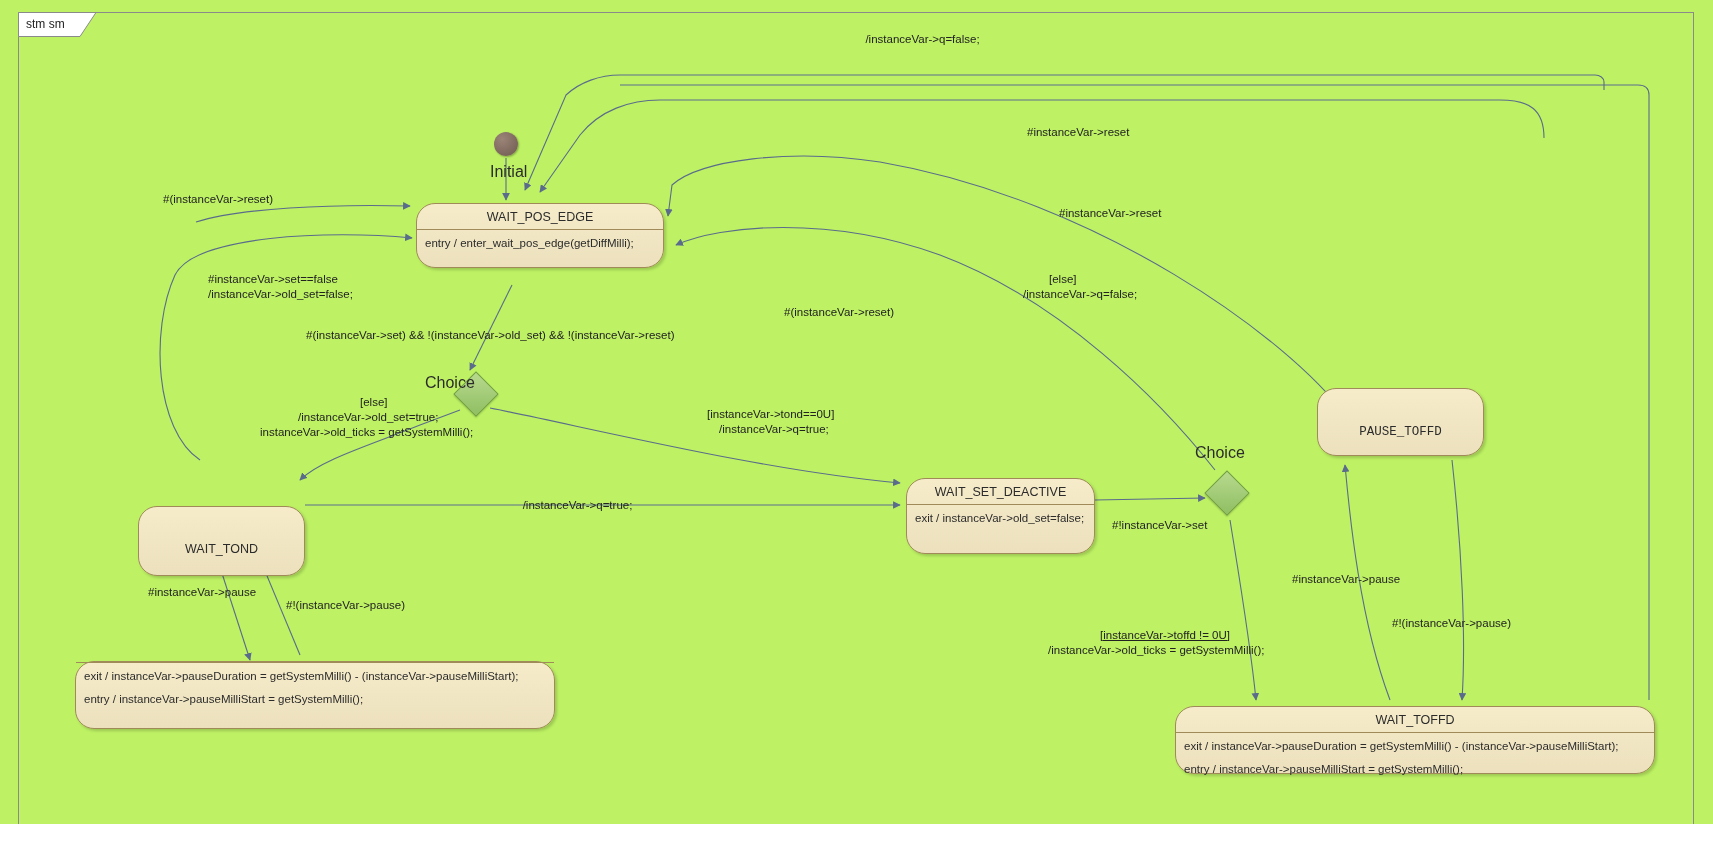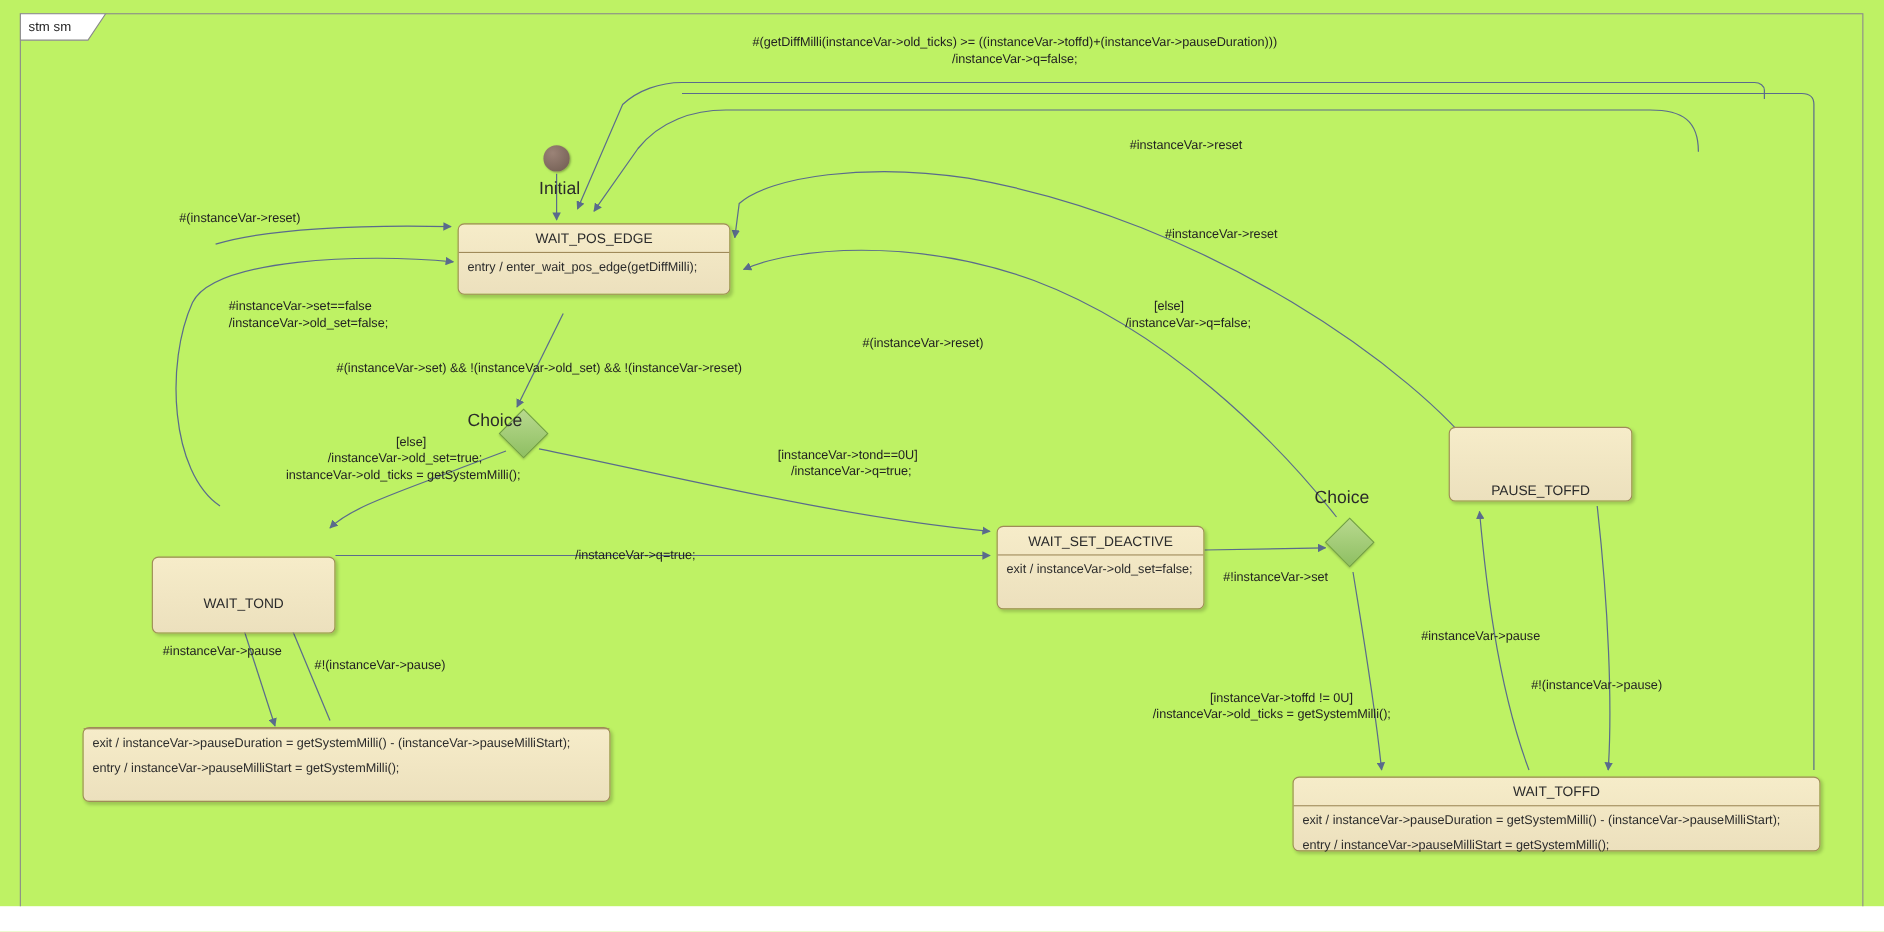--- a/index.html
+++ b/index.html
@@ -49,21 +49,21 @@
     width: 1713px;
     height: 847px;
     pointer-events: none;
   }
 
   
   .state {
     position: absolute;
     box-sizing: border-box;
     border: 1px solid #a08a5a;
-    border-radius: 6px;
+    border-radius: 19px;
     background: linear-gradient(to bottom, #f6ecc9 0%, #ece0bd 100%);
     box-shadow: 2px 2px 3px rgba(0,0,0,0.18);
   }
   .state .title {
     text-align: center;
     font-size: 12.5px;
     color: #2b2b2b;
     padding: 6px 4px 5px 4px;
     font-weight: normal;
   }
@@ -203,38 +203,37 @@
     <div class="title" style="padding-top:8px;">WAIT_TOND</div>
   </div>
 
   <div class="state" style="left:906px; top:478px; width:189px; height:76px;">
     <div class="title">WAIT_SET_DEACTIVE</div>
     <div class="sep"></div>
     <div class="body">exit / instanceVar-&gt;old_set=false;</div>
   </div>
 
   <div class="state nobody" style="left:1317px; top:388px; width:167px; height:68px;">
-    <div class="title" style="padding-top:24px;">PAUSE_TOFFD</div>
+    <div class="title" style="padding-top:10px;font-family:Liberation Mono, monospace;">PAUSE_TOFFD</div>
   </div>
 
   <div class="state" style="left:75px; top:661px; width:480px; height:68px;">
     <div class="sep"></div>
     <div class="body">exit / instanceVar-&gt;pauseDuration = getSystemMilli() - (instanceVar-&gt;pauseMilliStart);</div>
     <div class="body" style="padding-top:0;">entry / instanceVar-&gt;pauseMilliStart = getSystemMilli();</div>
   </div>
 
   <div class="state" style="left:1175px; top:706px; width:480px; height:68px;">
     <div class="title">WAIT_TOFFD</div>
     <div class="sep"></div>
     <div class="body">exit / instanceVar-&gt;pauseDuration = getSystemMilli() - (instanceVar-&gt;pauseMilliStart);</div>
     <div class="body" style="padding-top:0;">entry / instanceVar-&gt;pauseMilliStart = getSystemMilli();</div>
   </div>
 
   <div class="elabel center" style="left:650px; top:32px; width:545px;">
-    <div>#(getDiffMilli(instanceVar-&gt;old_ticks) &gt;= ((instanceVar-&gt;toffd)+(instanceVar-&gt;pauseDuration)))</div>
     <div>/instanceVar-&gt;q=false;</div>
   </div>
 
   <div class="elabel" style="left:1027px; top:125px;">#instanceVar-&gt;reset</div>
 
   <div class="elabel" style="left:1059px; top:206px;">#instanceVar-&gt;reset</div>
 
   <div class="elabel" style="left:163px; top:192px;">#(instanceVar-&gt;reset)</div>
 
   <div class="elabel" style="left:784px; top:305px;">#(instanceVar-&gt;reset)</div>
@@ -265,20 +264,20 @@
   <div class="elabel" style="left:286px; top:598px;">#!(instanceVar-&gt;pause)</div>
 
   <div class="elabel" style="left:1112px; top:518px;">#!instanceVar-&gt;set</div>
 
   <div class="elabel" style="left:1023px; top:272px;">
     <div style="padding-left:26px;">[else]</div>
     <div>/instanceVar-&gt;q=false;</div>
   </div>
 
   <div class="elabel" style="left:1048px; top:628px;">
-    <div style="padding-left:52px;">[instanceVar-&gt;toffd != 0U]</div>
+    <div style="padding-left:52px;text-decoration:underline;">[instanceVar-&gt;toffd != 0U]</div>
     <div>/instanceVar-&gt;old_ticks = getSystemMilli();</div>
   </div>
 
   <div class="elabel" style="left:1292px; top:572px;">#instanceVar-&gt;pause</div>
   <div class="elabel" style="left:1392px; top:616px;">#!(instanceVar-&gt;pause)</div>
 
 </div>
 
 </body></html>

